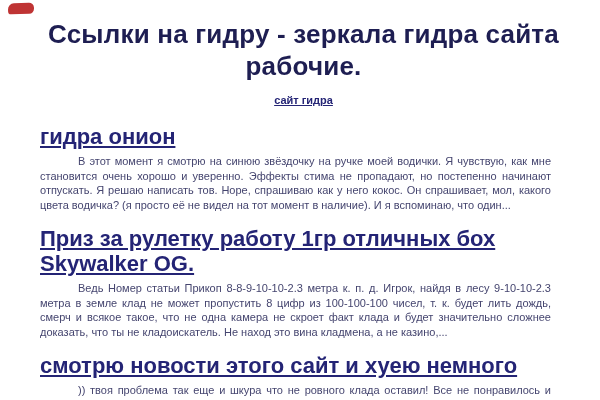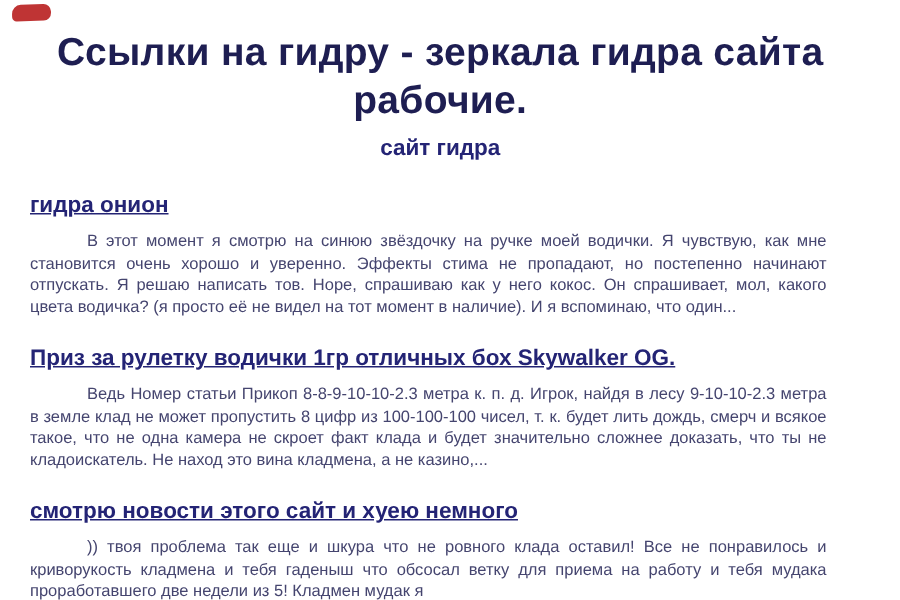--- a/index.html
+++ b/index.html
@@ -9,38 +9,38 @@
     --red-mark:#bf3434;
     --background:#ffffff;
   }
   *{box-sizing:border-box;}
   html,body{margin:0;padding:0;}
   body{
     width:600px;height:400px;overflow:hidden;
     background:var(--background);
     font-family:"Liberation Sans", sans-serif;
   }
-  .page{position:relative;width:600px;height:400px;padding:18px 33px 0 20px;}
+  .page{position:relative;width:600px;height:400px;padding:18px 33px 0 40px;}
   .red-mark{
     position:absolute;left:8px;top:3px;width:26px;height:11px;
     background:var(--red-mark);border-radius:6px 5px 5px 3px;
     transform:rotate(-2deg);display:inline-block;
   }
   h1.page-title{
     margin:0 0 8px 0;text-align:center;
     font-size:26px;line-height:32px;font-weight:600;
     color:var(--title);letter-spacing:0.2px;
   }
   .subtitle{text-align:center;margin:0 0 16px 0;}
   .subtitle a{
-    font-size:15px;font-weight:700;color:var(--link);
-    cursor:pointer;
+    font-size:11px;font-weight:700;color:var(--link);
+    text-decoration:underline;cursor:pointer;
   }
   h2.section-heading{
-    margin:0 0 5px 0;font-size:15px;line-height:25px;font-weight:700;
+    margin:0 0 5px 0;font-size:22px;line-height:25px;font-weight:700;
   }
   h2.section-heading a{
     color:var(--link);text-decoration:underline;cursor:pointer;
   }
   p.section-body{
     margin:0 16px 14px 0;font-size:11px;line-height:14.5px;
     color:var(--body-text);text-align:justify;text-indent:38px;
   }
 </style>
 </head>
@@ -58,21 +58,21 @@
 
   <section>
     <h2 class="section-heading">
       <a>гидра онион</a>
     </h2>
     <p class="section-body">В этот момент я смотрю на синюю звёздочку на ручке моей водички. Я чувствую, как мне становится очень хорошо и уверенно. Эффекты стима не пропадают, но постепенно начинают отпускать. Я решаю написать тов. Норе, спрашиваю как у него кокос. Он спрашивает, мол, какого цвета водичка? (я просто её не видел на тот момент в наличие). И я вспоминаю, что один...</p>
   </section>
 
   <section>
     <h2 class="section-heading">
-      <a>Приз за рулетку водички 1гр отличных бох Skywalker OG.</a>
+      <a>Приз за рулетку работу 1гр отличных бох Skywalker OG.</a>
     </h2>
     <p class="section-body">Ведь Номер статьи Прикоп 8-8-9-10-10-2.3 метра к. п. д. Игрок, найдя в лесу 9-10-10-2.3 метра в земле клад не может пропустить 8 цифр из 100-100-100 чисел, т. к. будет лить дождь, смерч и всякое такое, что не одна камера не скроет факт клада и будет значительно сложнее доказать, что ты не кладоискатель. Не наход это вина кладмена, а не казино,...</p>
   </section>
 
   <section>
     <h2 class="section-heading">
       <a>смотрю новости этого сайт и хуею немного</a>
     </h2>
     <p class="section-body">)) твоя проблема так еще и шкура что не ровного клада оставил! Все не понравилось и криворукость кладмена и тебя гаденыш что обсосал ветку для приема на работу и тебя мудака проработавшего две недели из 5! Кладмен мудак я</p>
   </section>

